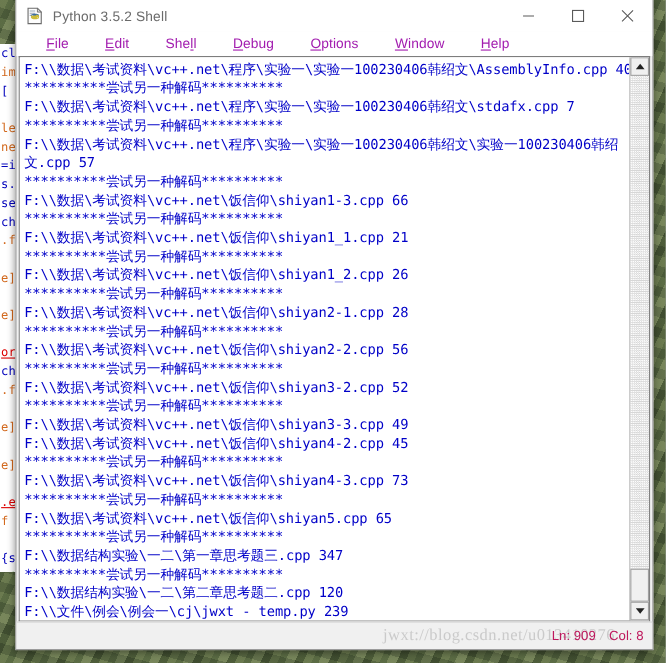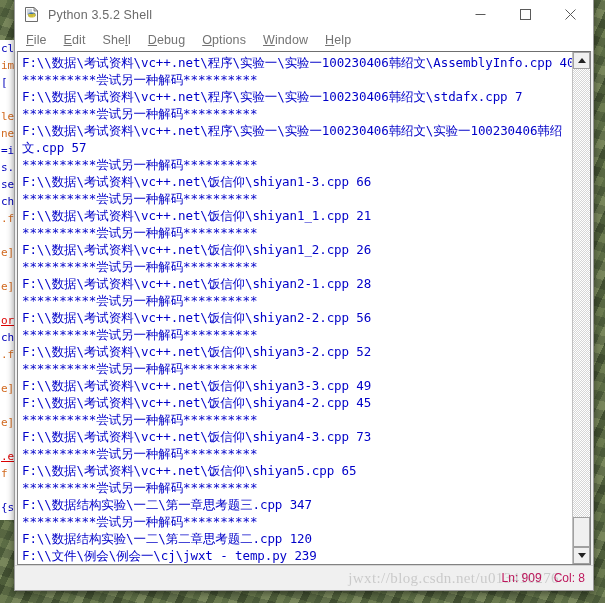--- a/index.html
+++ b/index.html
@@ -69,23 +69,24 @@
   .winbtn svg { display: block; }
 
   .menubar {
     height: 22px; background: #ffffff;
     display: flex; align-items: center;
     padding-left: 11px;
     flex: 0 0 auto;
     border-bottom: none;
   }
   .menuitem {
-    font-size: 12.5px; color: #737373;
+    font-size: 12.5px; color: #a21caf;
     margin-right: 17px; white-space: nowrap;
     letter-spacing: .1px;
+    margin-left: 16px;
   }
   .menuitem u { text-decoration: underline; text-underline-offset: 1px; }
 
   
   .textwrap {
     flex: 1 1 auto; position: relative;
     margin: 0 2px 0 2px;
     border: 1px solid #828282;
     border-top: 1px solid #6f6f6f;
     background: #ffffff;

